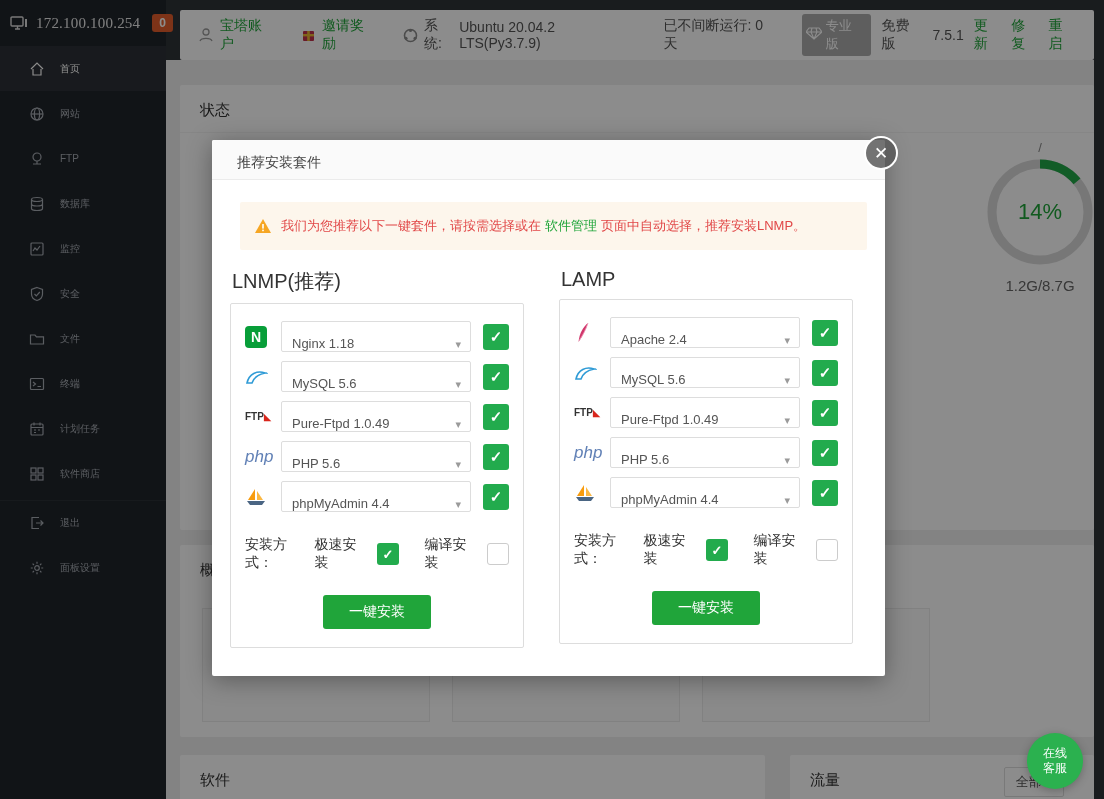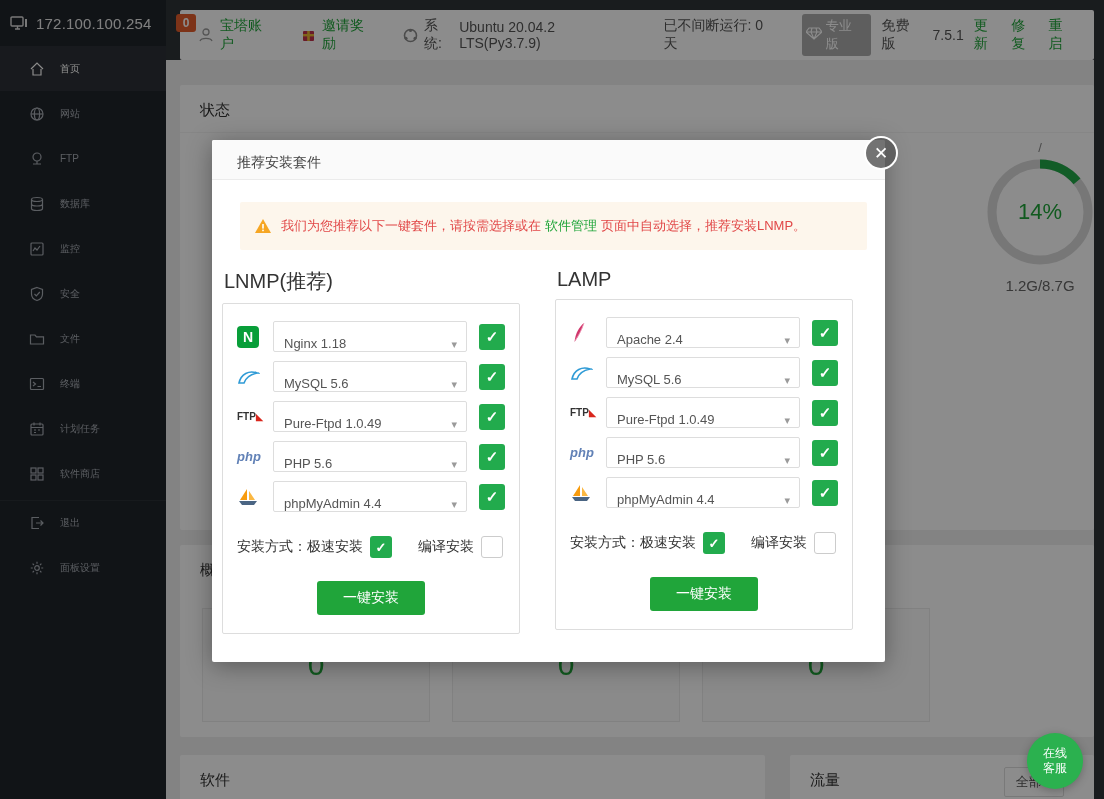--- a/index.html
+++ b/index.html
@@ -2,21 +2,21 @@
 <html><head>
 <meta charset="utf-8">
 <style>
   * { margin:0; padding:0; box-sizing:border-box; }
   html,body { width:1104px; height:799px; overflow:hidden; font-family:"Liberation Sans",sans-serif; }
   #app { position:relative; width:1104px; height:799px; background:#2f3338; }
 
   
   .sidebar { position:absolute; left:0; top:0; width:166px; height:799px; background:#20252b; z-index:10; }
   .side-head { height:46px; display:flex; align-items:center; padding:0 0 0 10px; color:#e8e8e8; }
-  .side-head .ip { font-size:15px; margin:0 24px 0 8px; letter-spacing:.2px; }
+  .side-head .ip { font-size:15px; margin:0 12px 0 8px; letter-spacing:.2px;font-family:Liberation Serif, serif; }
   .badge { background:#e45e2c; color:#fff; font-size:12px; border-radius:3px; padding:2px 7px; font-weight:bold; }
   .nav-item { height:45px; display:flex; align-items:center; padding-left:28px; color:#a6abb2; font-size:10px; cursor:pointer; }
   .nav-item .nicon { width:17px; height:17px; margin-right:15px; display:inline-flex; align-items:center; justify-content:center; }
   .nav-item svg { width:16px; height:16px; stroke:currentColor; fill:none; stroke-width:1.2; }
   .nav-item.active { background:rgba(255,255,255,.06); color:#fff; }
   .side-foot { border-top:1px solid rgba(255,255,255,.05); margin-top:4px; }
 
   
   .topbar { position:absolute; left:180px; top:10px; width:914px; height:50px; background:#fff; border-radius:2px; display:flex; align-items:center; padding:0 18px; font-size:14px; z-index:5; }
   .tb-item { display:flex; align-items:center; margin-right:26px; }
@@ -47,40 +47,40 @@
   .mini-select { position:absolute; right:30px; top:12px; width:60px; height:30px; border:1px solid #ddd; border-radius:2px; background:#fff; font-size:13px; color:#555; display:flex; align-items:center; justify-content:center; gap:4px; cursor:pointer; }
 
   
   .overlay { position:absolute; left:0; top:0; width:1104px; height:799px; background:rgba(0,0,0,.45); z-index:40; }
   .modal { position:absolute; left:212px; top:140px; width:673px; background:#fff; border-radius:2px; z-index:50; box-shadow:0 4px 24px rgba(0,0,0,.35); }
   .modal-head { height:40px; line-height:45px; padding-left:25px; font-size:14px; color:#444; background:#fafafa; border-bottom:1px solid #ebebeb; border-radius:2px 2px 0 0; }
   .modal-close { position:absolute; top:-4px; right:-13px; width:34px; height:34px; border:2px solid #fff; border-radius:50%; background:rgba(90,90,90,.85); color:#fff; display:flex; align-items:center; justify-content:center; font-size:17px; cursor:pointer; z-index:60; }
   .warn-box { margin:22px 18px 0 28px; height:48px; background:#fdf6ec; border-radius:2px; display:flex; align-items:center; padding:0 14px; font-size:13px; color:#e14747; }
   .warn-box .wicon { margin-right:9px; display:inline-flex; }
   .warn-link { color:#20a53a; cursor:pointer; margin:0 4px; }
-  .cols { display:flex; padding:16px 32px 28px 10px; gap:35px; }
+  .cols { display:flex; padding:16px 32px 28px 18px; gap:35px; }
   .col { width:303px; }
   .col-title { font-size:20px; color:#333; margin:2px 0 8px 2px; }
   .pkg-box { border:1px solid #ddd; border-radius:2px; padding:17px 14px 18px; background:#fff; }
   .pkg-row { display:flex; align-items:center; margin-bottom:9px; height:31px; }
   .pkg-icon { width:36px; flex:none; display:flex; align-items:center; font-size:11px; }
   .sel { flex:1; height:31px; border:1px solid #ddd; border-radius:2px; background:#fff; font-size:13px; color:#555; display:flex; align-items:flex-end; padding:0 10px; position:relative; cursor:pointer; }
   .sel .caret { position:absolute; right:9px; color:#9a9a9a; font-size:11px; }
   .chk { width:26px; height:26px; margin-left:12px; border-radius:3px; background:#22ab4d; color:#fff; display:flex; align-items:center; justify-content:center; font-size:15px; font-weight:bold; cursor:pointer; }
   .chk.small { width:22px; height:22px; margin-left:7px; font-size:13px; }
   .chk.empty { background:#fff; border:1px solid #ccc; }
   .methods { display:flex; align-items:center; margin-top:24px; font-size:14px; color:#333; }
   .methods .gap { width:26px; }
   .install-btn-row { text-align:center; margin-top:23px; }
   .install-btn { background:#20a53a; color:#fff; border:none; border-radius:3px; font-size:14px; padding:8px 26px; cursor:pointer; font-family:inherit; }
 
   .nginx-glyph { width:22px; height:22px; background:#089e39; border-radius:4px; color:#fff; font-weight:bold; font-size:14px; display:flex; align-items:center; justify-content:center; }
   .ftp-glyph { font-weight:bold; color:#333; font-size:10px; letter-spacing:0; }
   .ftp-glyph b { color:#d9261c; font-size:9px; }
-  .php-glyph { font-style:italic; font-weight:bold; color:#6181b6; font-size:13px; }
+  .php-glyph { font-style:italic; font-weight:normal; color:#6181b6; font-size:17px; }
 
   .support-btn { position:absolute; left:1027px; top:733px; width:56px; height:56px; border-radius:50%; background:#2bb14f; color:#fff; z-index:70; display:flex; flex-direction:column; align-items:center; justify-content:center; font-size:12px; line-height:15px; cursor:pointer; box-shadow:0 2px 8px rgba(0,0,0,.25); }
 </style>
 </head>
 <body>
 
 <div id="app">
 
   <div class="sidebar">
     <div class="side-head">

